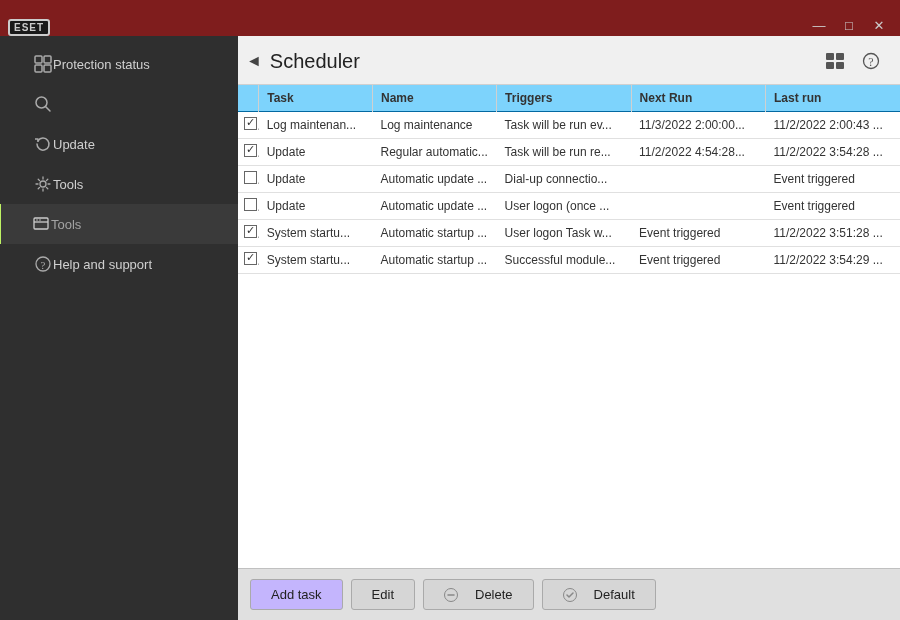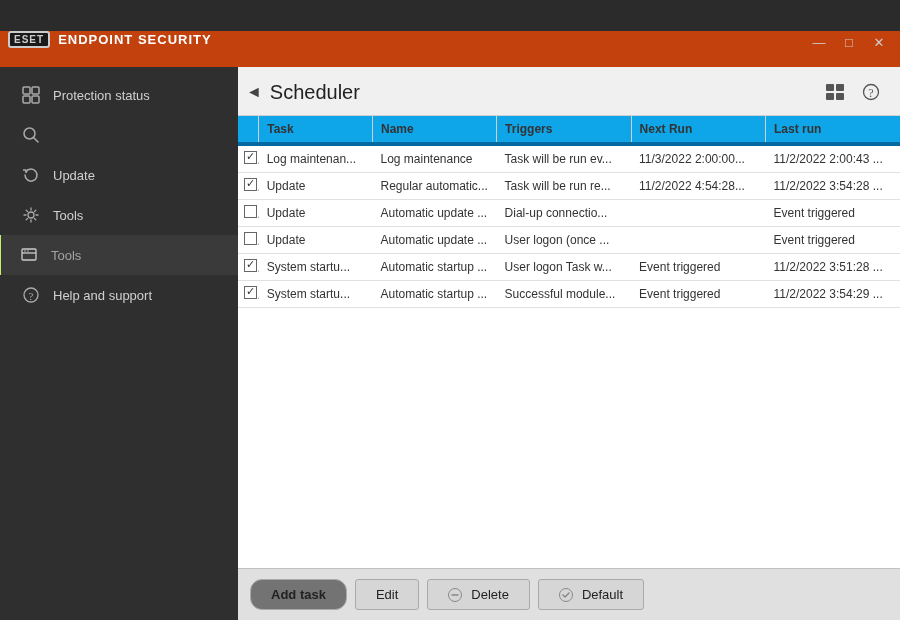--- a/index.html
+++ b/index.html
@@ -1,27 +1,26 @@
 <!DOCTYPE html>
 <html><head>
   <meta charset="utf-8">
   <style>
     * { box-sizing: border-box; margin: 0; padding: 0; }
     body { width: 900px; height: 620px; font-family: 'Segoe UI', Arial, sans-serif; font-size: 13px; overflow: hidden; background: #2b2b2b; display: flex; flex-direction: column; }
 
     
     .titlebar {
-      background: #c2410c;
+      background: #7f1d1d;
       display: flex;
-      align-items: flex-start;
+      align-items: flex-end;
       height: 36px;
       padding: 0 8px;
       color: #ffffff;
       flex-shrink: 0;
-      margin-top: 31px;
     }
     .titlebar-logo {
       display: flex; align-items: center; gap: 8px; font-size: 13px; font-weight: 700; letter-spacing: 1px;
     }
     .eset-logo {
       background: #1a1a1a; border: 2px solid #ccc; border-radius: 3px; padding: 1px 4px; font-size: 10px; color: #ccc; font-weight: 700;
     }
     .titlebar-controls {
       margin-left: auto; display: flex; gap: 4px;
     }
@@ -32,21 +31,21 @@
     
     .main-layout {
       display: flex; flex: 1; overflow: hidden;
     }
 
     
     .sidebar {
       width: 238px; background: #2f2f2f; flex-shrink: 0; display: flex; flex-direction: column; padding: 8px 0;
     }
     .sidebar-item {
-      display: flex; align-items: center; gap: 12px; padding: 10px 18px; cursor: pointer; color: #d0d0d0; font-size: 13px; border-left: 3px solid transparent;
+      display: flex; align-items: center; gap: 0; padding: 10px 30px; cursor: pointer; color: #d0d0d0; font-size: 13px; border-left: 3px solid transparent;
     }
     .sidebar-item.active { background: #3a3a3a; color: #a3a3a3; border-left: 1px solid #bef264; }
     .sidebar-icon { width: 20px; height: 20px; display: flex; align-items: center; justify-content: center; flex-shrink: 0; }
     .sidebar-label { flex: 1; }
 
     
     .sidebar-status {
       margin-top: auto; padding: 10px 18px; color: #999; font-size: 12px;
     }
 
@@ -71,21 +70,21 @@
     }
 
     
     .table-container {
       flex: 1; overflow-y: auto; background: #fff; margin: 0;
     }
     table {
       width: 100%; border-collapse: collapse; font-size: 12px;
     }
     thead tr {
-      background: #0ea5e9; border-bottom: 4px solid #0369a1; padding-left: 44px;
+      background: #7dd3fc; border-bottom: 1px solid #0369a1; padding-left: 44px;
     }
     thead th {
       text-align: left; padding: 6px 8px; font-weight: 600; color: #333; border-right: 1px solid #d0d0d0;
     }
     thead th:last-child { border-right: none; }
     tbody tr {
       border-bottom: 1px solid #e0e0e0;
     }
     tbody td {
       padding: 5px 8px; color: #333; white-space: nowrap; overflow: hidden; text-overflow: ellipsis; max-width: 0;
@@ -99,34 +98,33 @@
     .check { display: inline-block; width: 13px; height: 13px; border: 1px solid #666; background: #fff; position: relative; }
     .check.checked::after { content: '✓'; position: absolute; top: -2px; left: 1px; font-size: 11px; color: #333; }
 
     
     .content-footer {
       background: #e0e0e0; padding: 10px 12px; display: flex; gap: 8px; align-items: center; border-top: 1px solid #c0c0c0;
     }
     .footer-btn {
       padding: 7px 20px; font-size: 13px; cursor: pointer; border: 1px solid #aaa; border-radius: 3px; background: #d6d6d6; color: #222; font-weight: 500;
     }
-    .footer-btn.primary { background: #737373; font-weight: 700; border-radius: 12px; }
+    .footer-btn.primary { background: #c4b5fd; font-weight: 400; }
     .footer-btn:disabled { color: #999; cursor: default; }
-    .footer-btn.with-icon { display: flex; align-items: center; gap: 9px; }
+    .footer-btn.with-icon { display: flex; align-items: center; gap: 17px; }
 
     
     svg { display: block; }
   </style>
 </head>
 <body>
 
 <div class="titlebar">
   <div class="titlebar-logo">
     <span class="eset-logo">ESET</span>
-    <span>ENDPOINT SECURITY</span>
   </div>
   <div class="titlebar-controls">
     <button class="titlebar-btn">—</button>
     <button class="titlebar-btn">□</button>
     <button class="titlebar-btn close">✕</button>
   </div>
 </div>
 
 <div class="main-layout">
 

